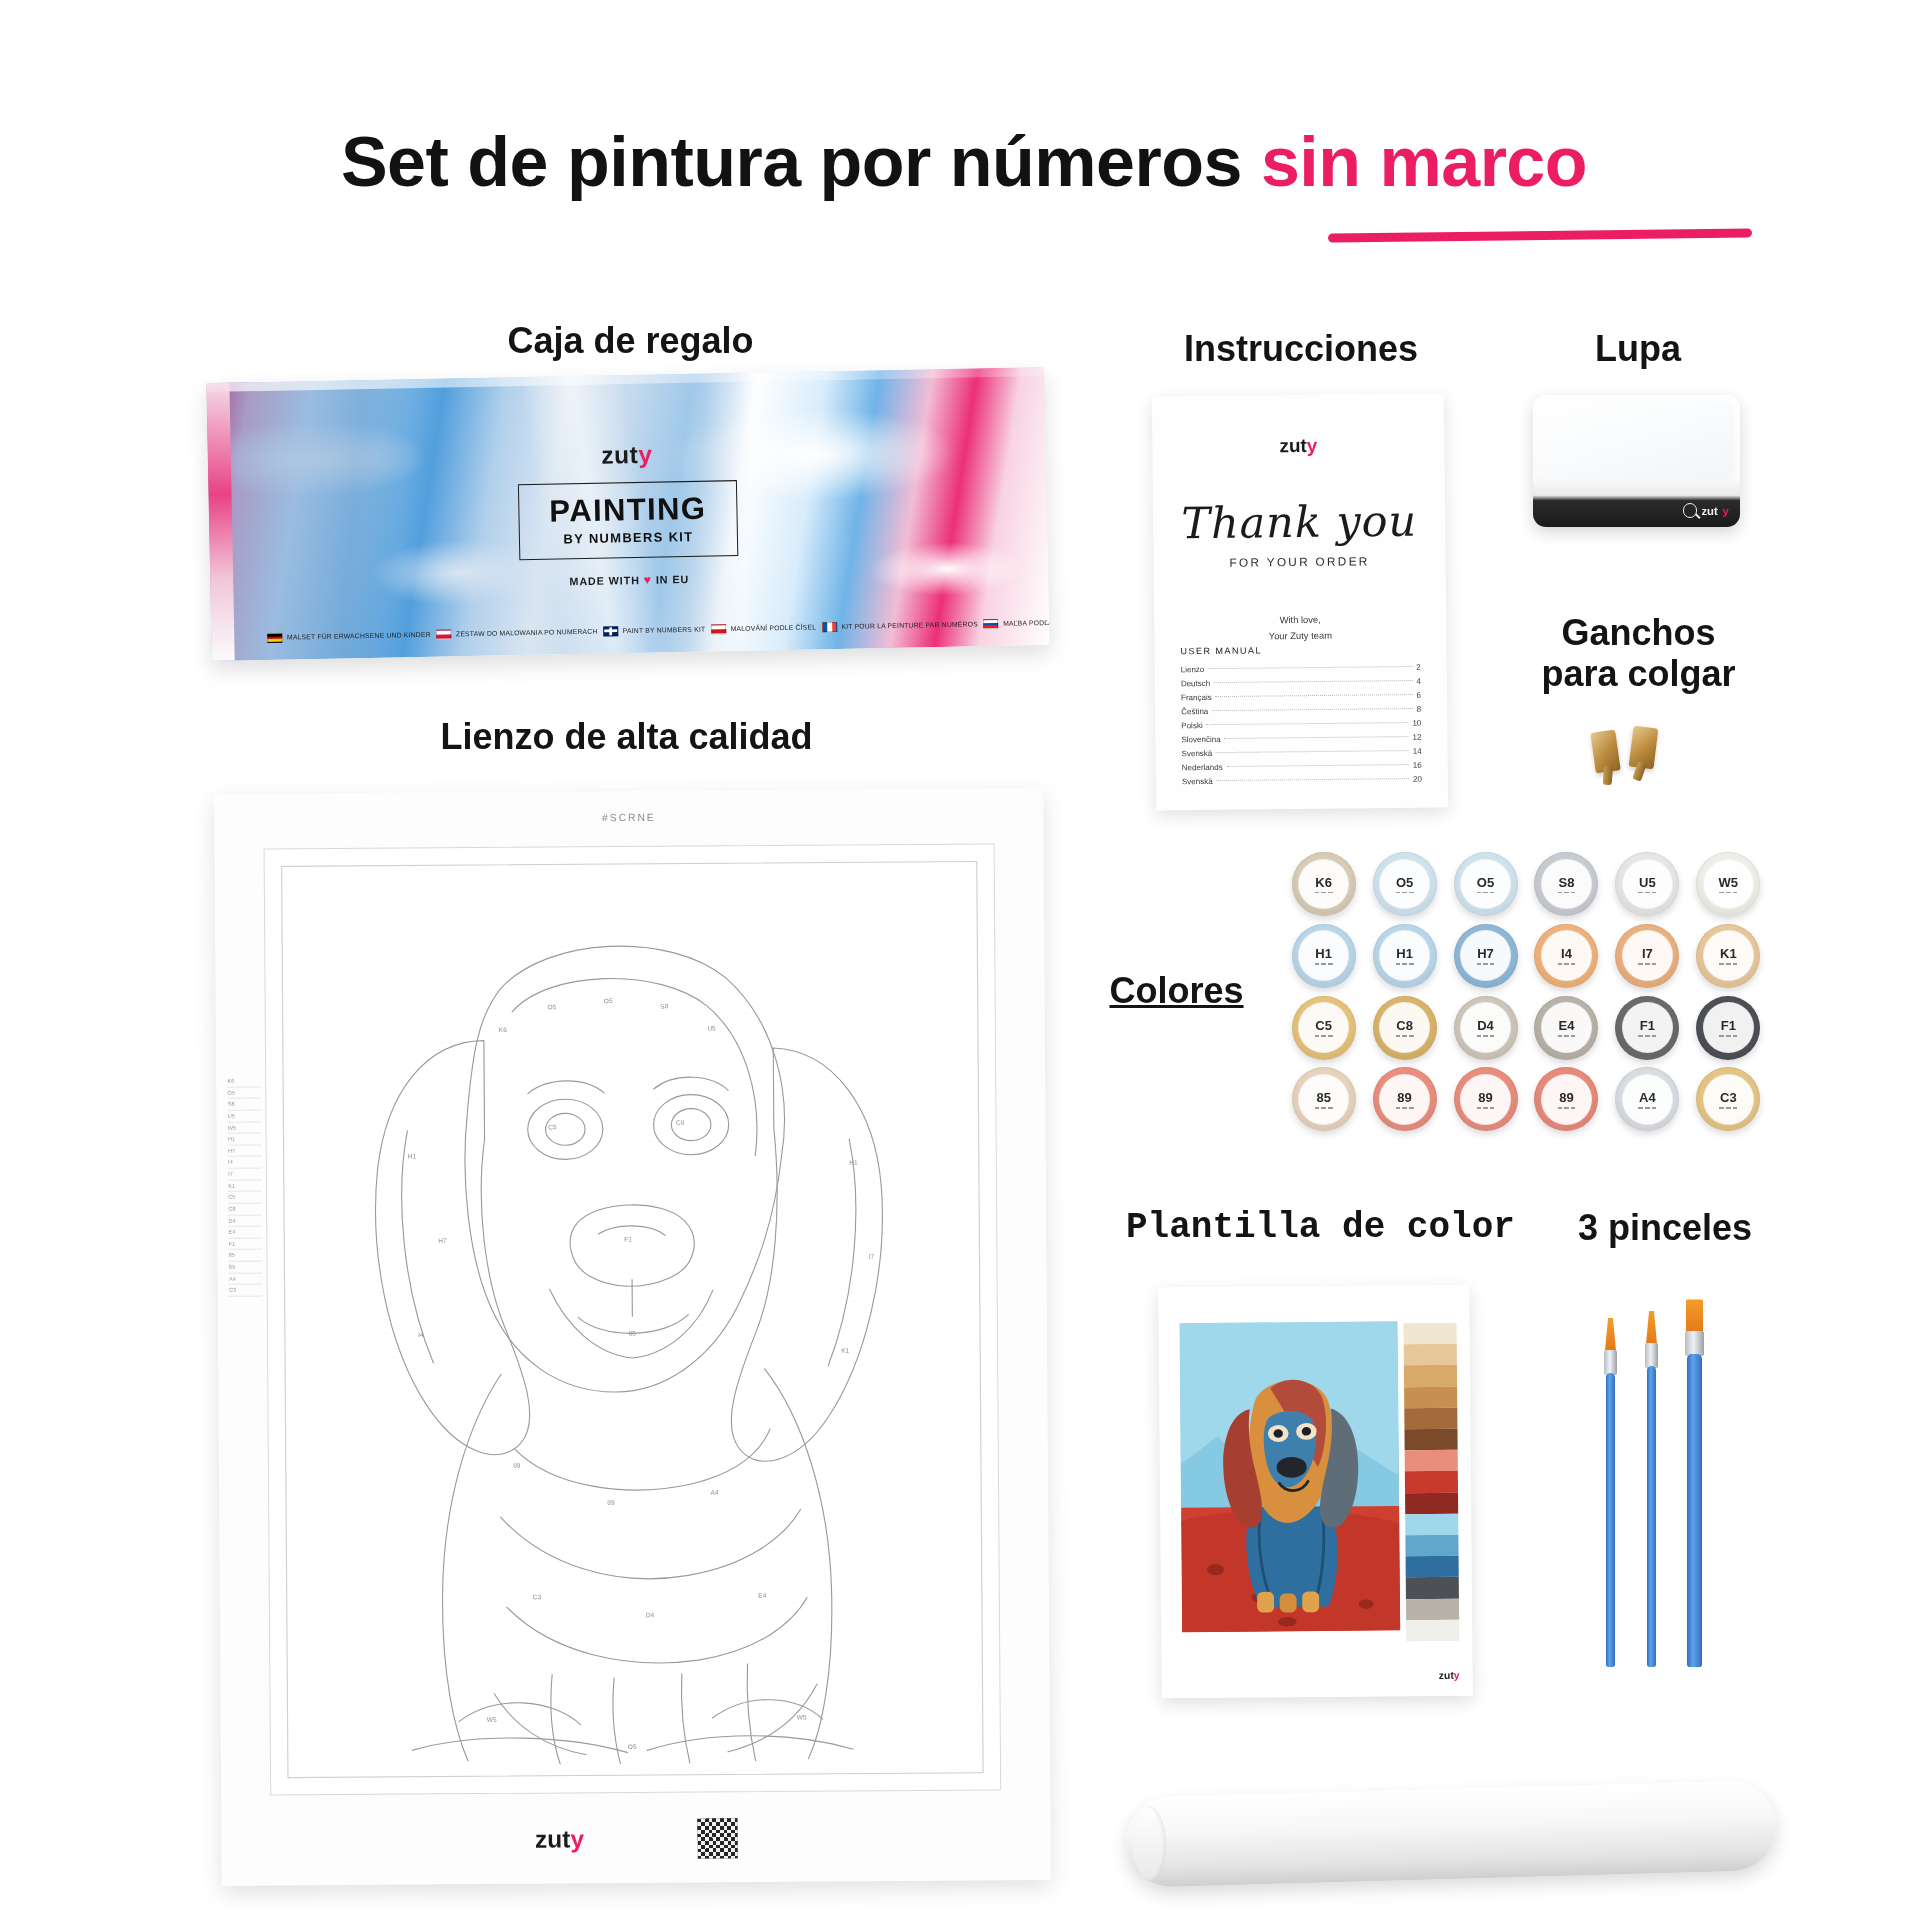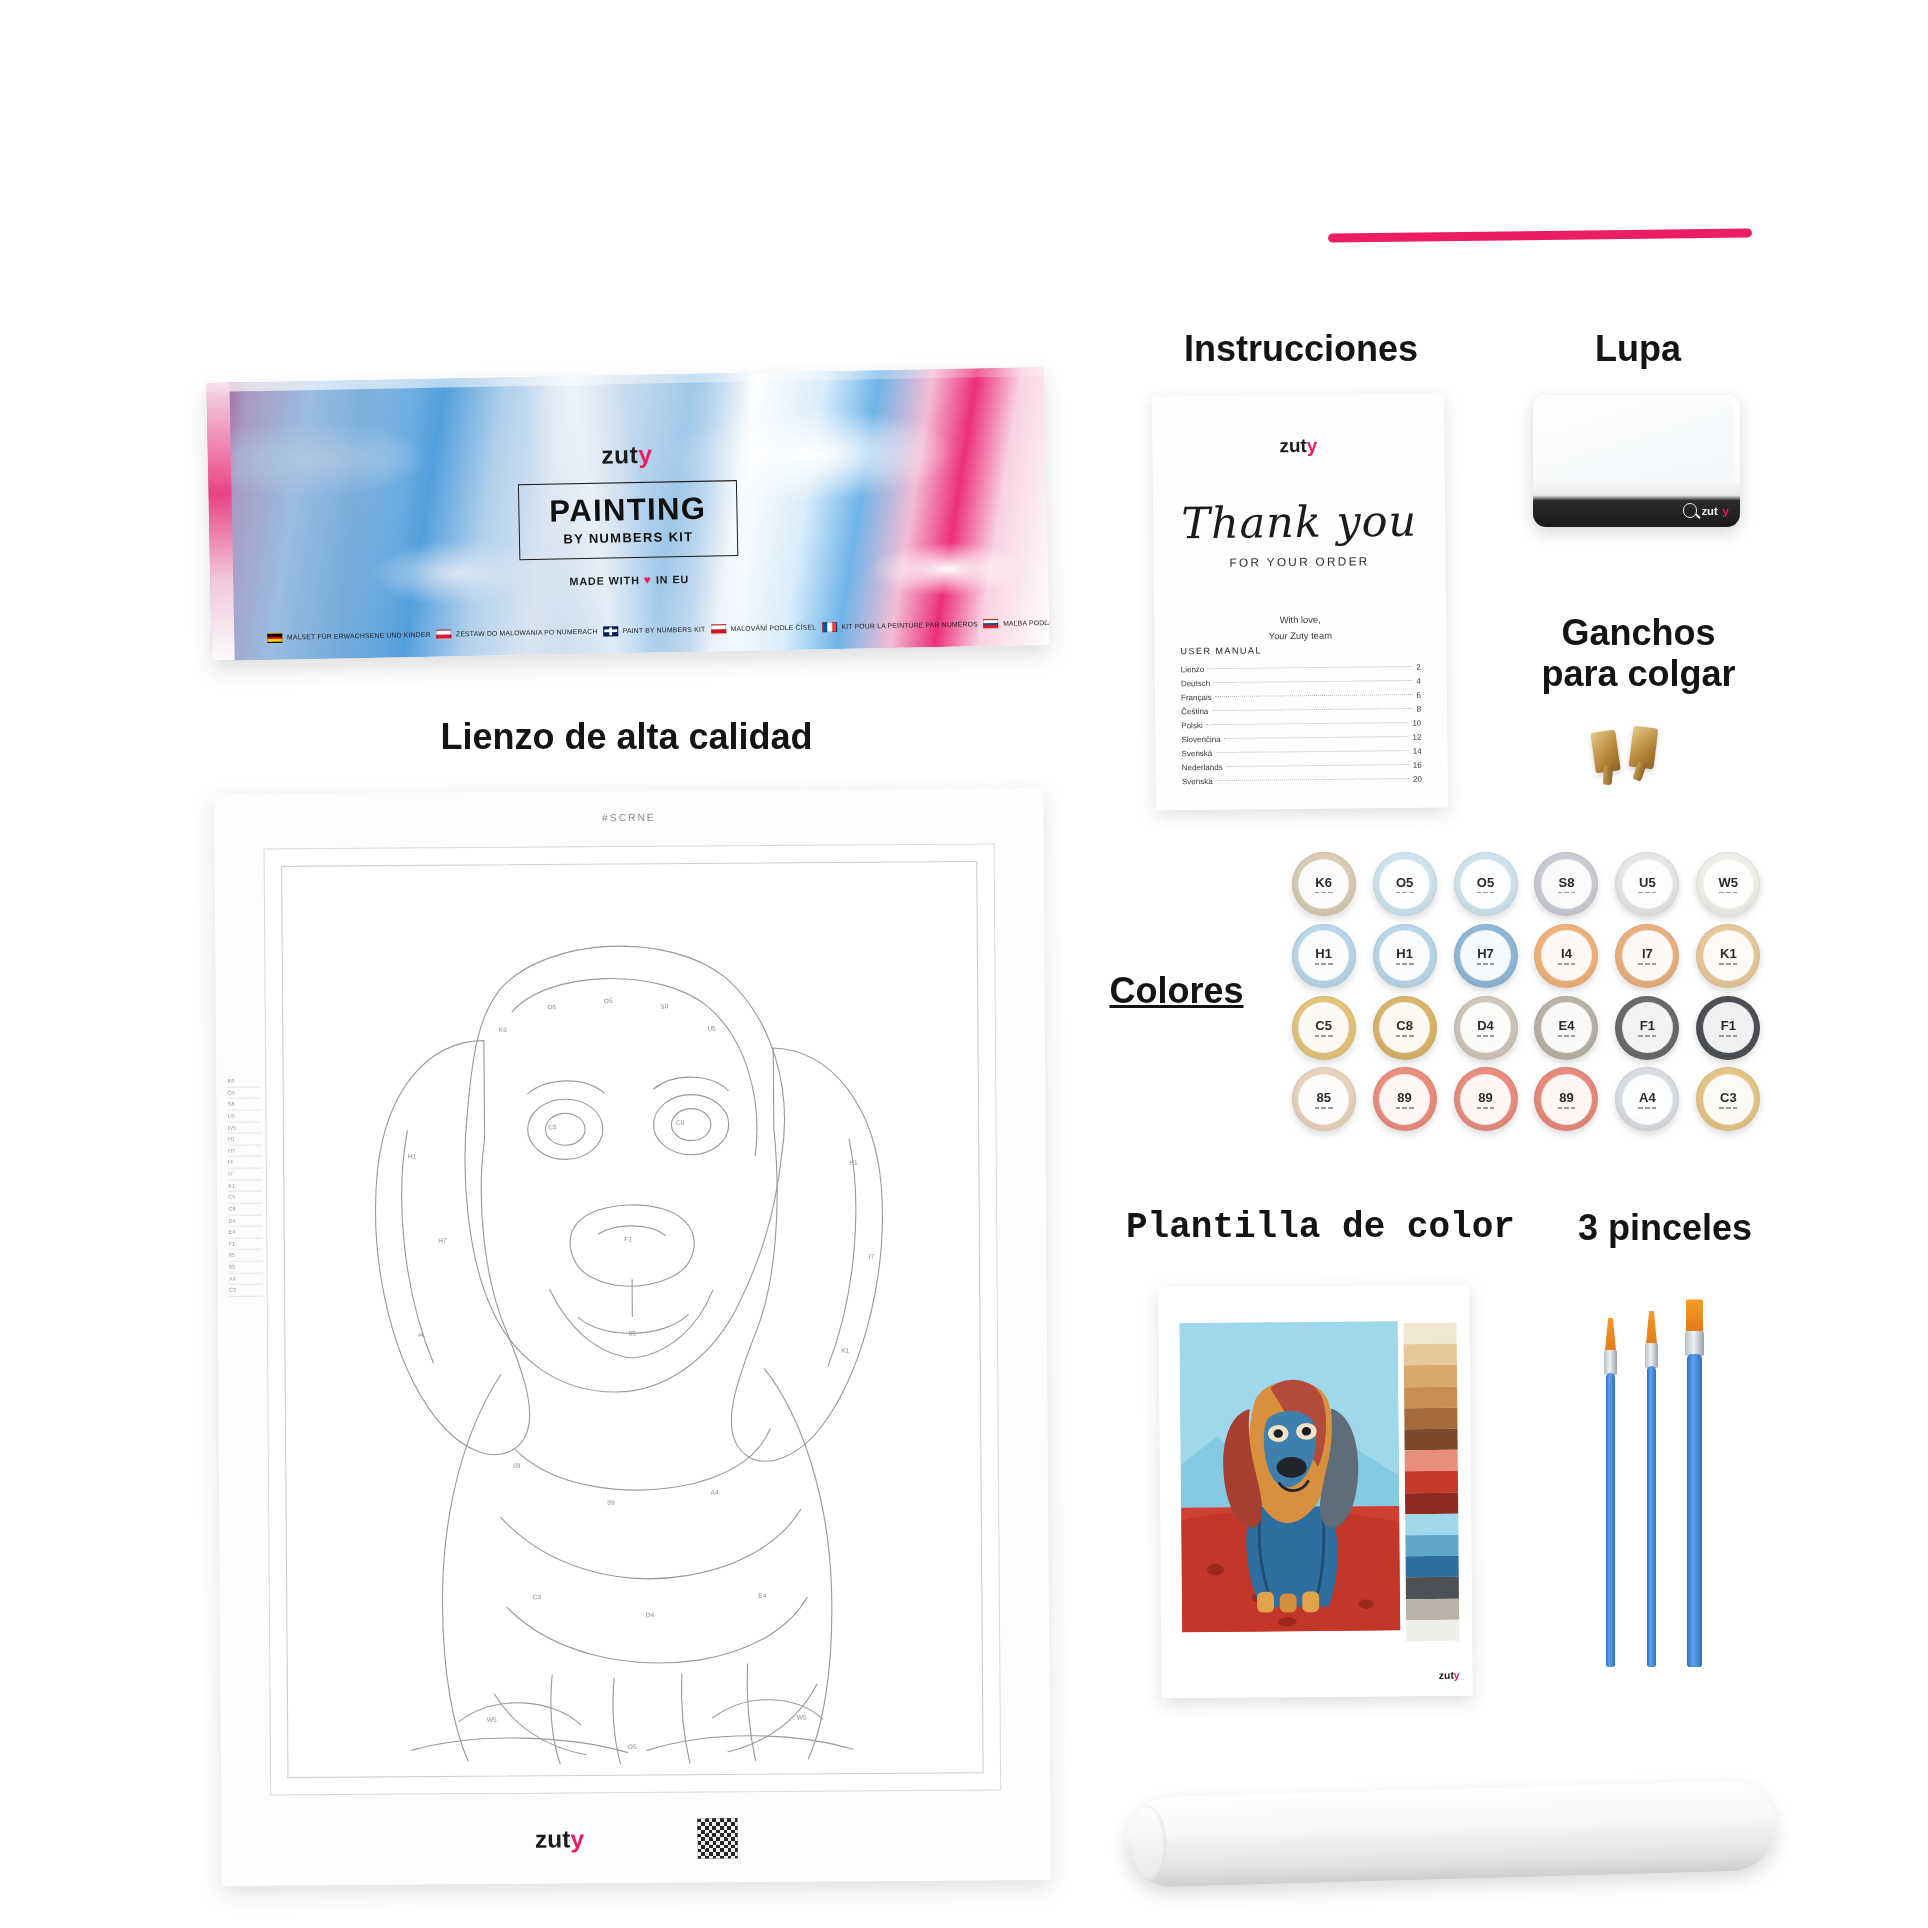--- a/index.html
+++ b/index.html
@@ -557,22 +557,26 @@
     border-radius: 50%;
     background: linear-gradient(180deg,#ffffff,#e9e9e9);
     box-shadow: inset -1.9px 0 3.8px rgba(0,0,0,0.08);
   }
 </style>
 </head>
 <body>
 
 <div class="stage">
 
+  <div class="title">
+    <span>Set de pintura por números </span><span class="accent">sin marco</span>
+  </div>
   <div class="underline"></div>
 
+  <div class="label" style="left:367px; top:320px; width:527px;">Caja de regalo</div>
   <div class="giftbox">
     <div class="marble"></div>
     <div class="box-top-edge"></div>
     <div class="box-side"></div>
     <div class="box-center">
       <div class="box-logo"><span>zut</span><span class="y">y</span></div>
       <div class="box-frame">
         <div class="t1">PAINTING</div>
         <div class="t2">BY NUMBERS KIT</div>
       </div>

